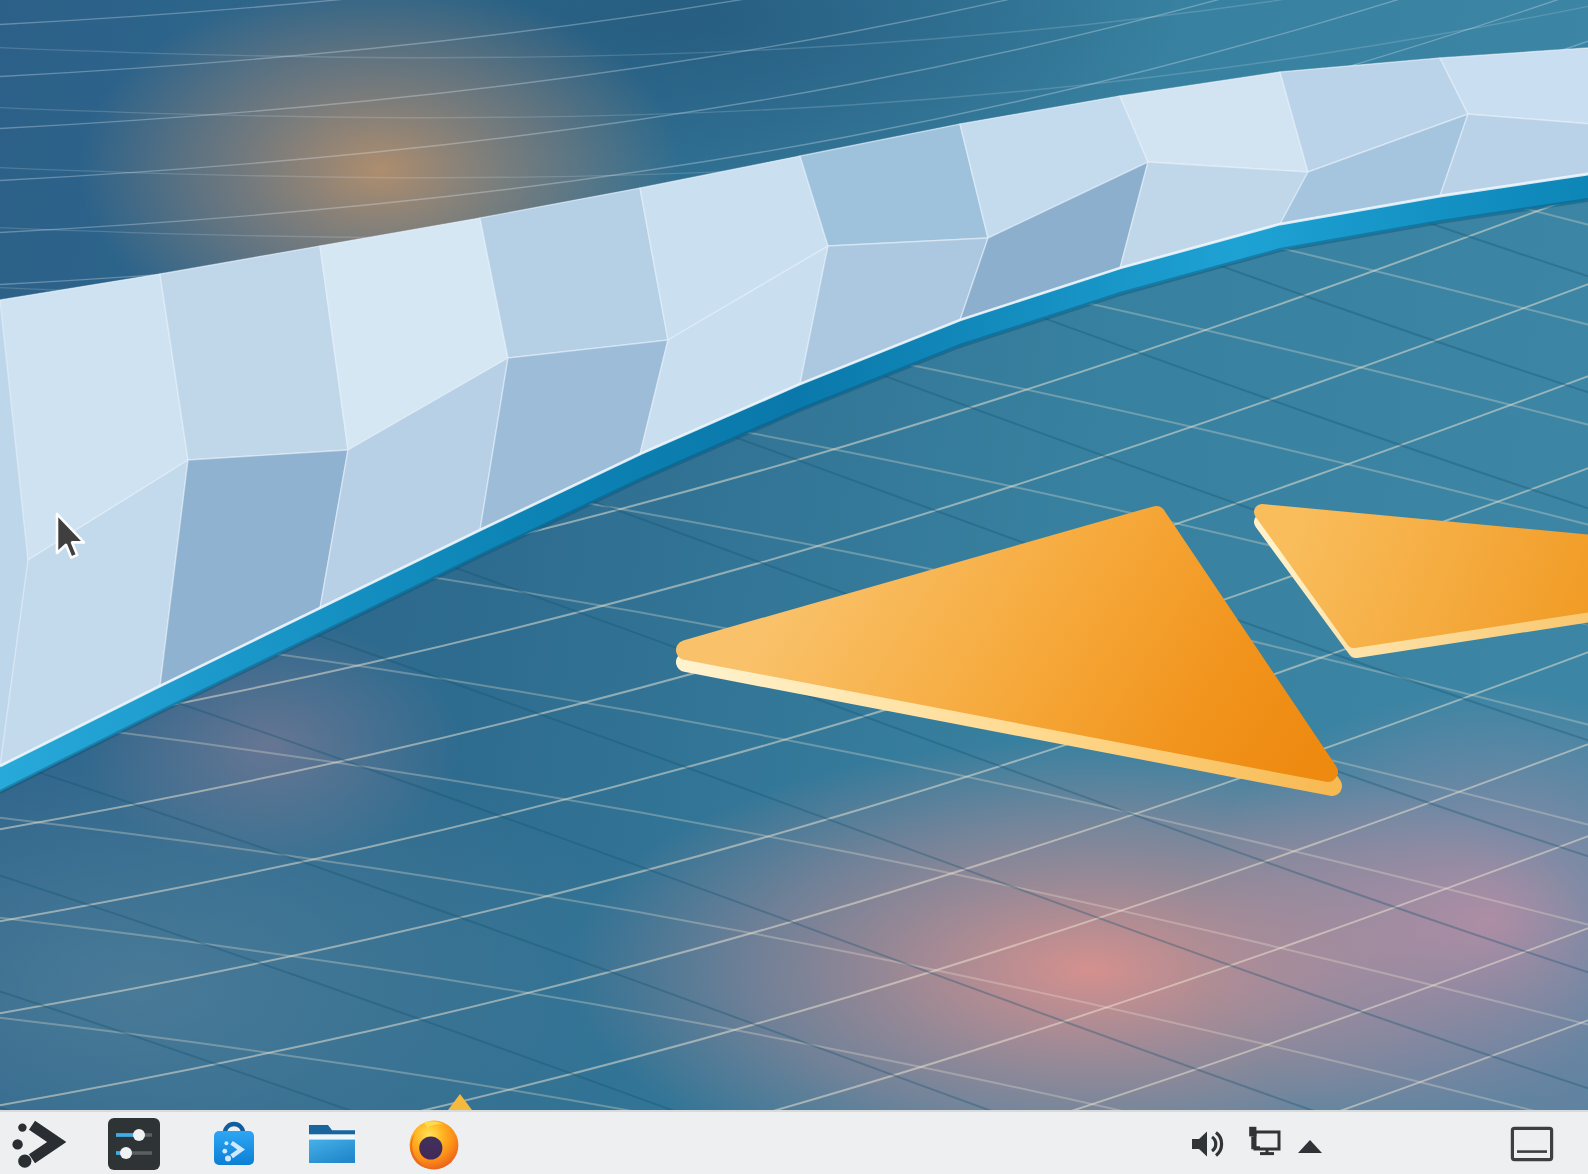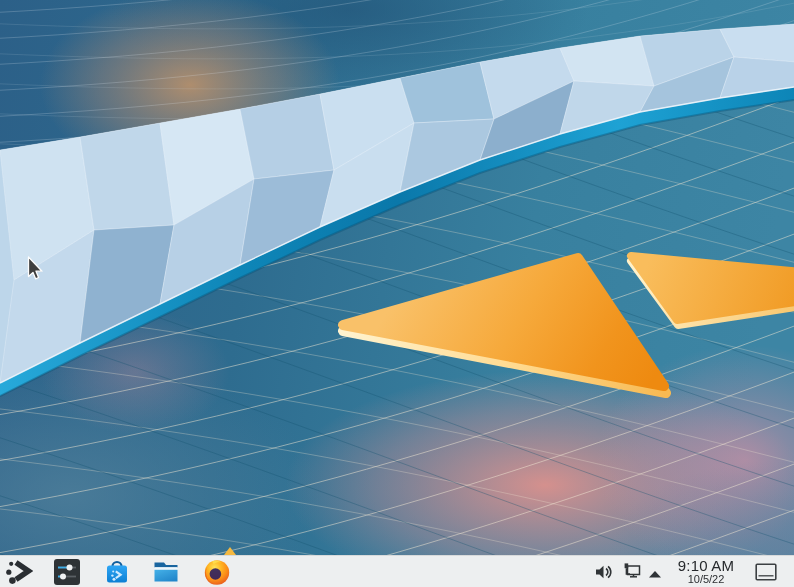--- a/index.html
+++ b/index.html
@@ -263,24 +263,20 @@
         <path d="M3.4,6.2 V11.9 H7" fill="none" stroke="#303437" stroke-width="1.5"></path>
       </svg>
     </div>
 
     <div class="expander" style="left:648px" aria-label="Show hidden icons">
       <svg viewBox="0 0 14 12">
         <polygon points="1,9.5 13,9.5 7,3" fill="#2f3337"></polygon>
       </svg>
     </div>
 
-    <div class="clock">
-      <div class="time">9:10 AM</div>
-      <div class="date">10/5/22</div>
-    </div>
 
     <div class="showdesk" aria-label="Show Desktop">
       <svg viewBox="0 0 22 18">
         <rect x="1.2" y="1.2" width="19.6" height="15.6" rx="1" fill="none" stroke="#3c4043" stroke-width="1.6"></rect>
         <line x1="3.5" y1="12.8" x2="18.5" y2="12.8" stroke="#3c4043" stroke-width="1.3"></line>
       </svg>
     </div>
   </div>
 </div>
 

